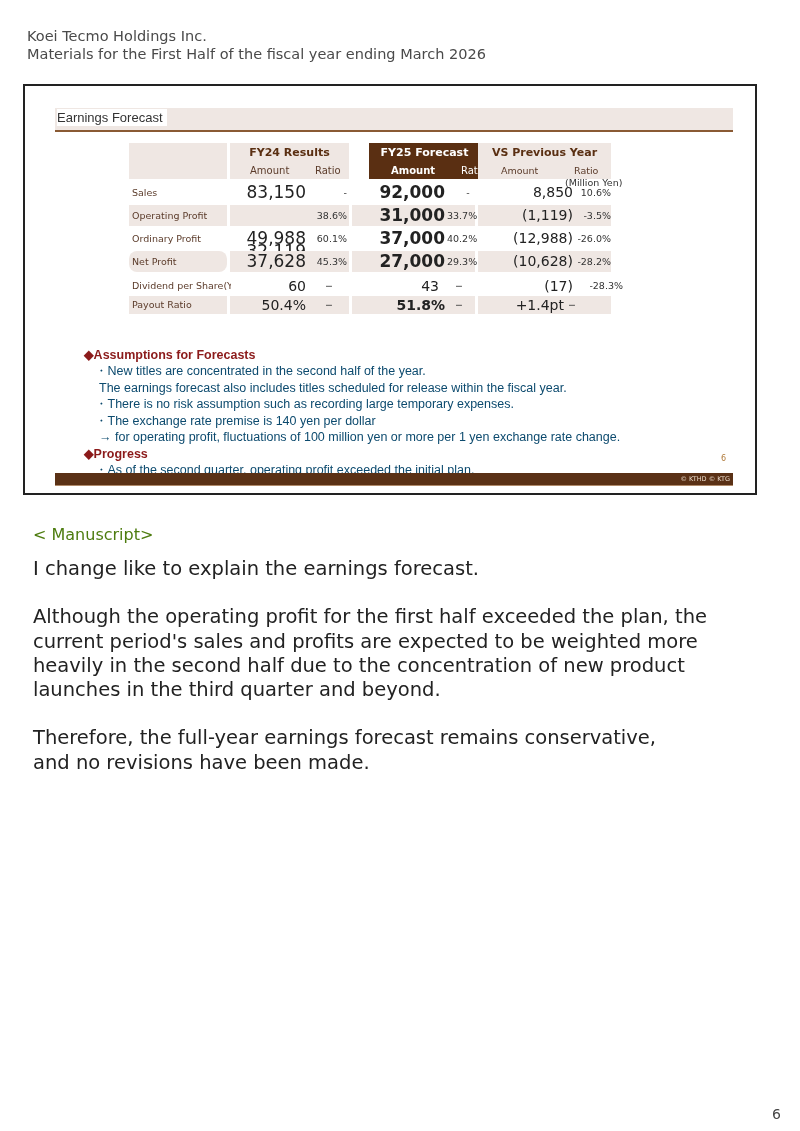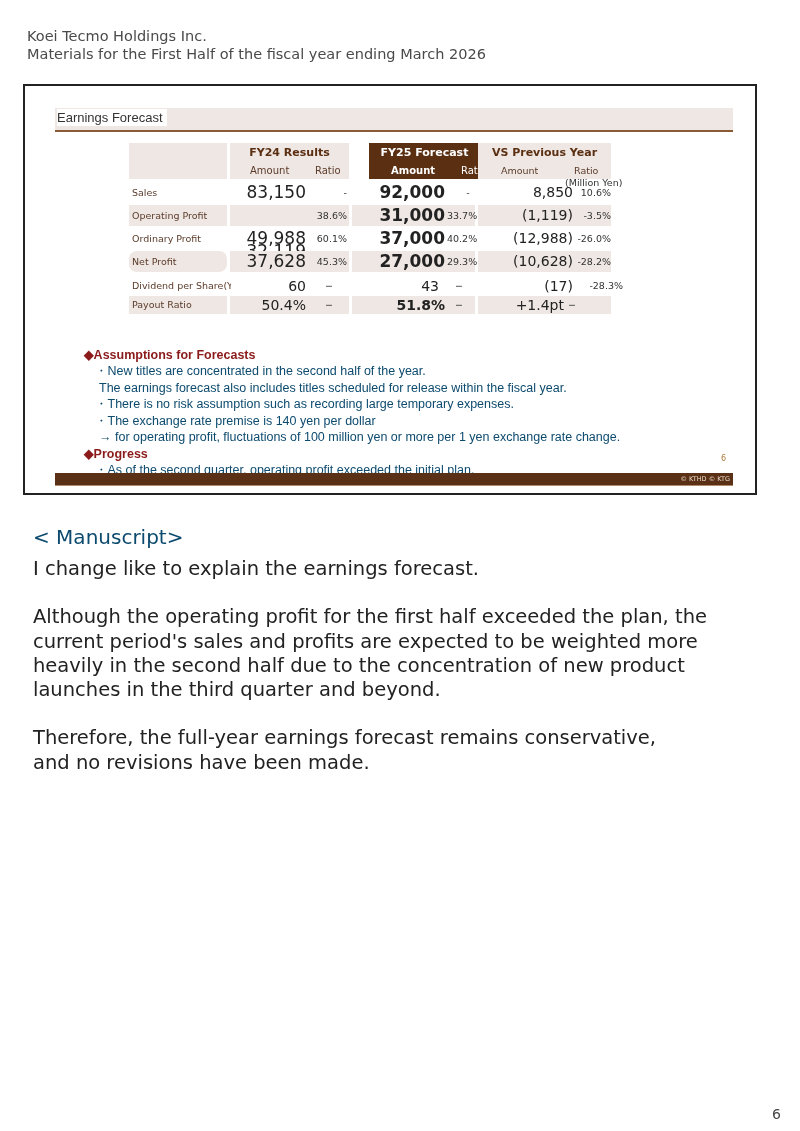--- a/index.html
+++ b/index.html
@@ -30,21 +30,21 @@
 
   .notes { position: absolute; left: 59px; top: 231px; font-family: "Liberation Sans", sans-serif; margin-top: 30px; }
   .notes .sec { font-size: 12.5px; font-weight: bold; color: #8b1a1a; line-height: 16px; }
   .notes .line { font-size: 12.5px; color: #0c4a6e; line-height: 16.5px; padding-left: 11px; white-space: nowrap; }
   .notes .indent { padding-left: 15px; }
   .slide-page { position: absolute; left: 696px; top: 368px; font-size: 8px; color: #b07a3a; }
   .footer-bar { position: absolute; left: 30px; top: 387px; width: 678px; height: 12px; background: #5a3116;
                 border-bottom: 1px solid #b08a6a; }
   .copyright { position: absolute; right: 3px; top: 0; font-size: 6.5px; color: #e8d8c8; line-height: 12px; }
 
-  .manuscript-label { position: absolute; left: 33px; top: 525px; font-size: 20px; color: #0c4a6e; }
+  .manuscript-label { position: absolute; left: 33px; top: 525px; font-size: 16px; color: #4d7c0f; }
   .manuscript { position: absolute; left: 33px; top: 557px; font-size: 19.5px; color: #222; line-height: 24.2px; }
   .manuscript p { margin: 0 0 24.2px 0; }
   .page-num { position: absolute; left: 772px; top: 1106px; font-size: 14px; color: #444; }
 </style>
 </head>
 <body>
 
 <div class="doc-header">
   <div>Koei Tecmo Holdings Inc.</div>
   <div>Materials for the First Half of the fiscal year ending March 2026</div>

